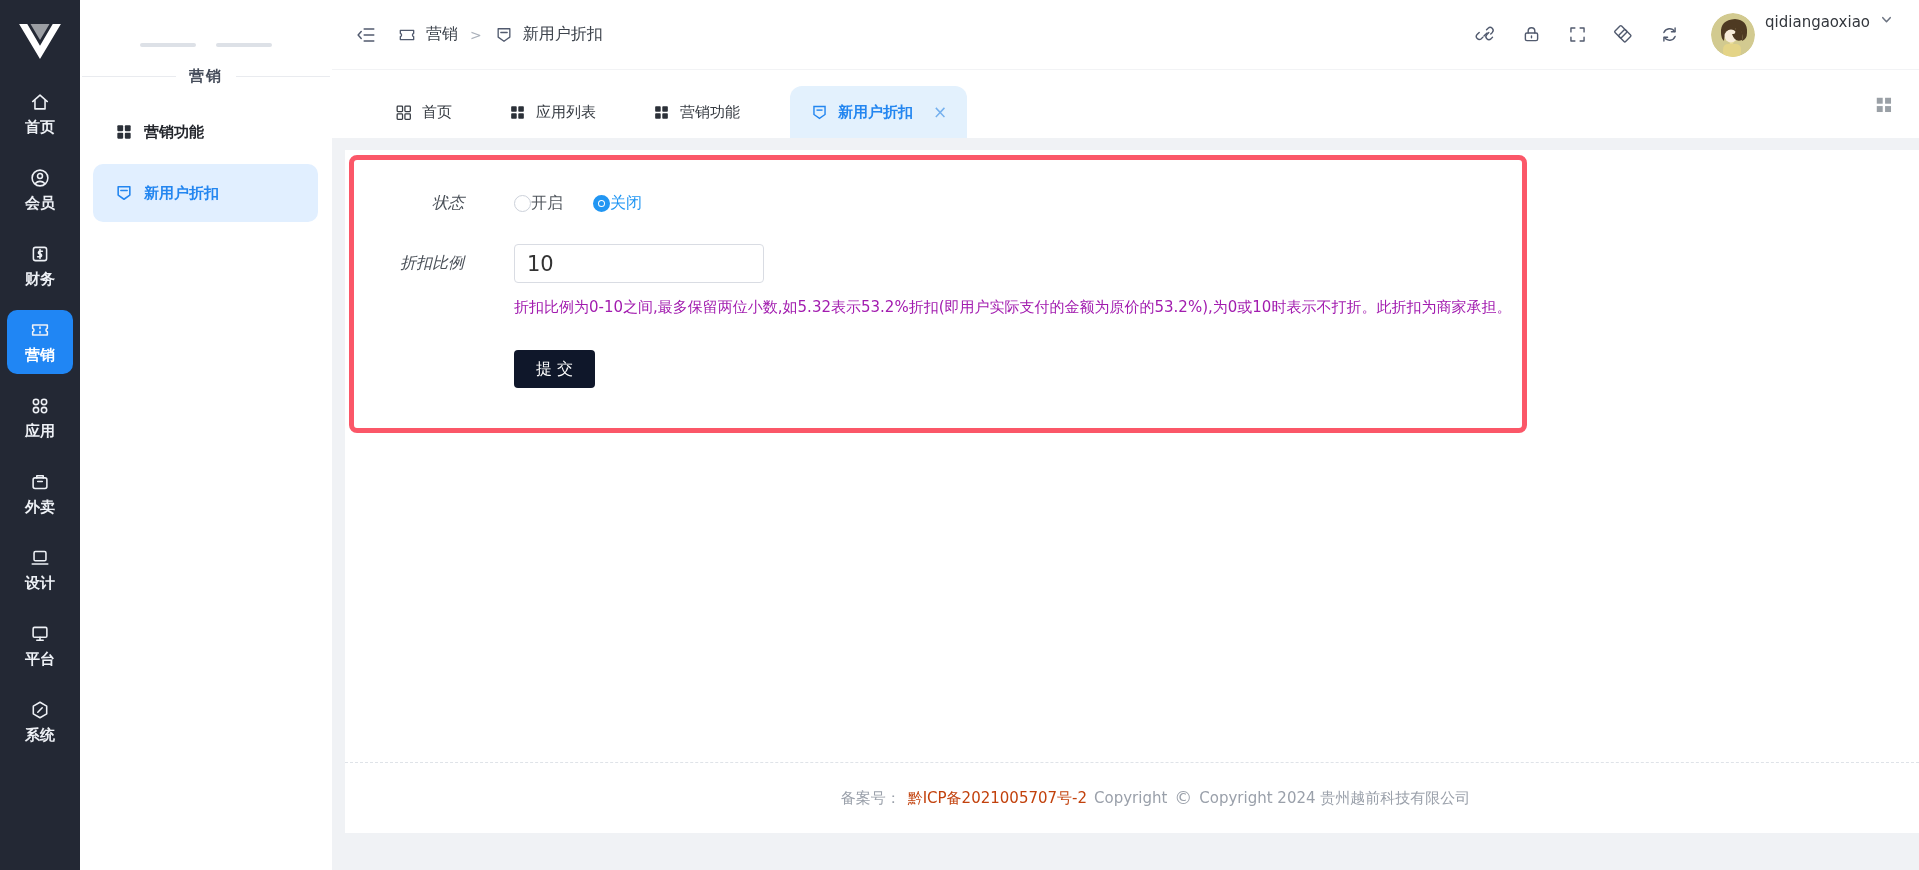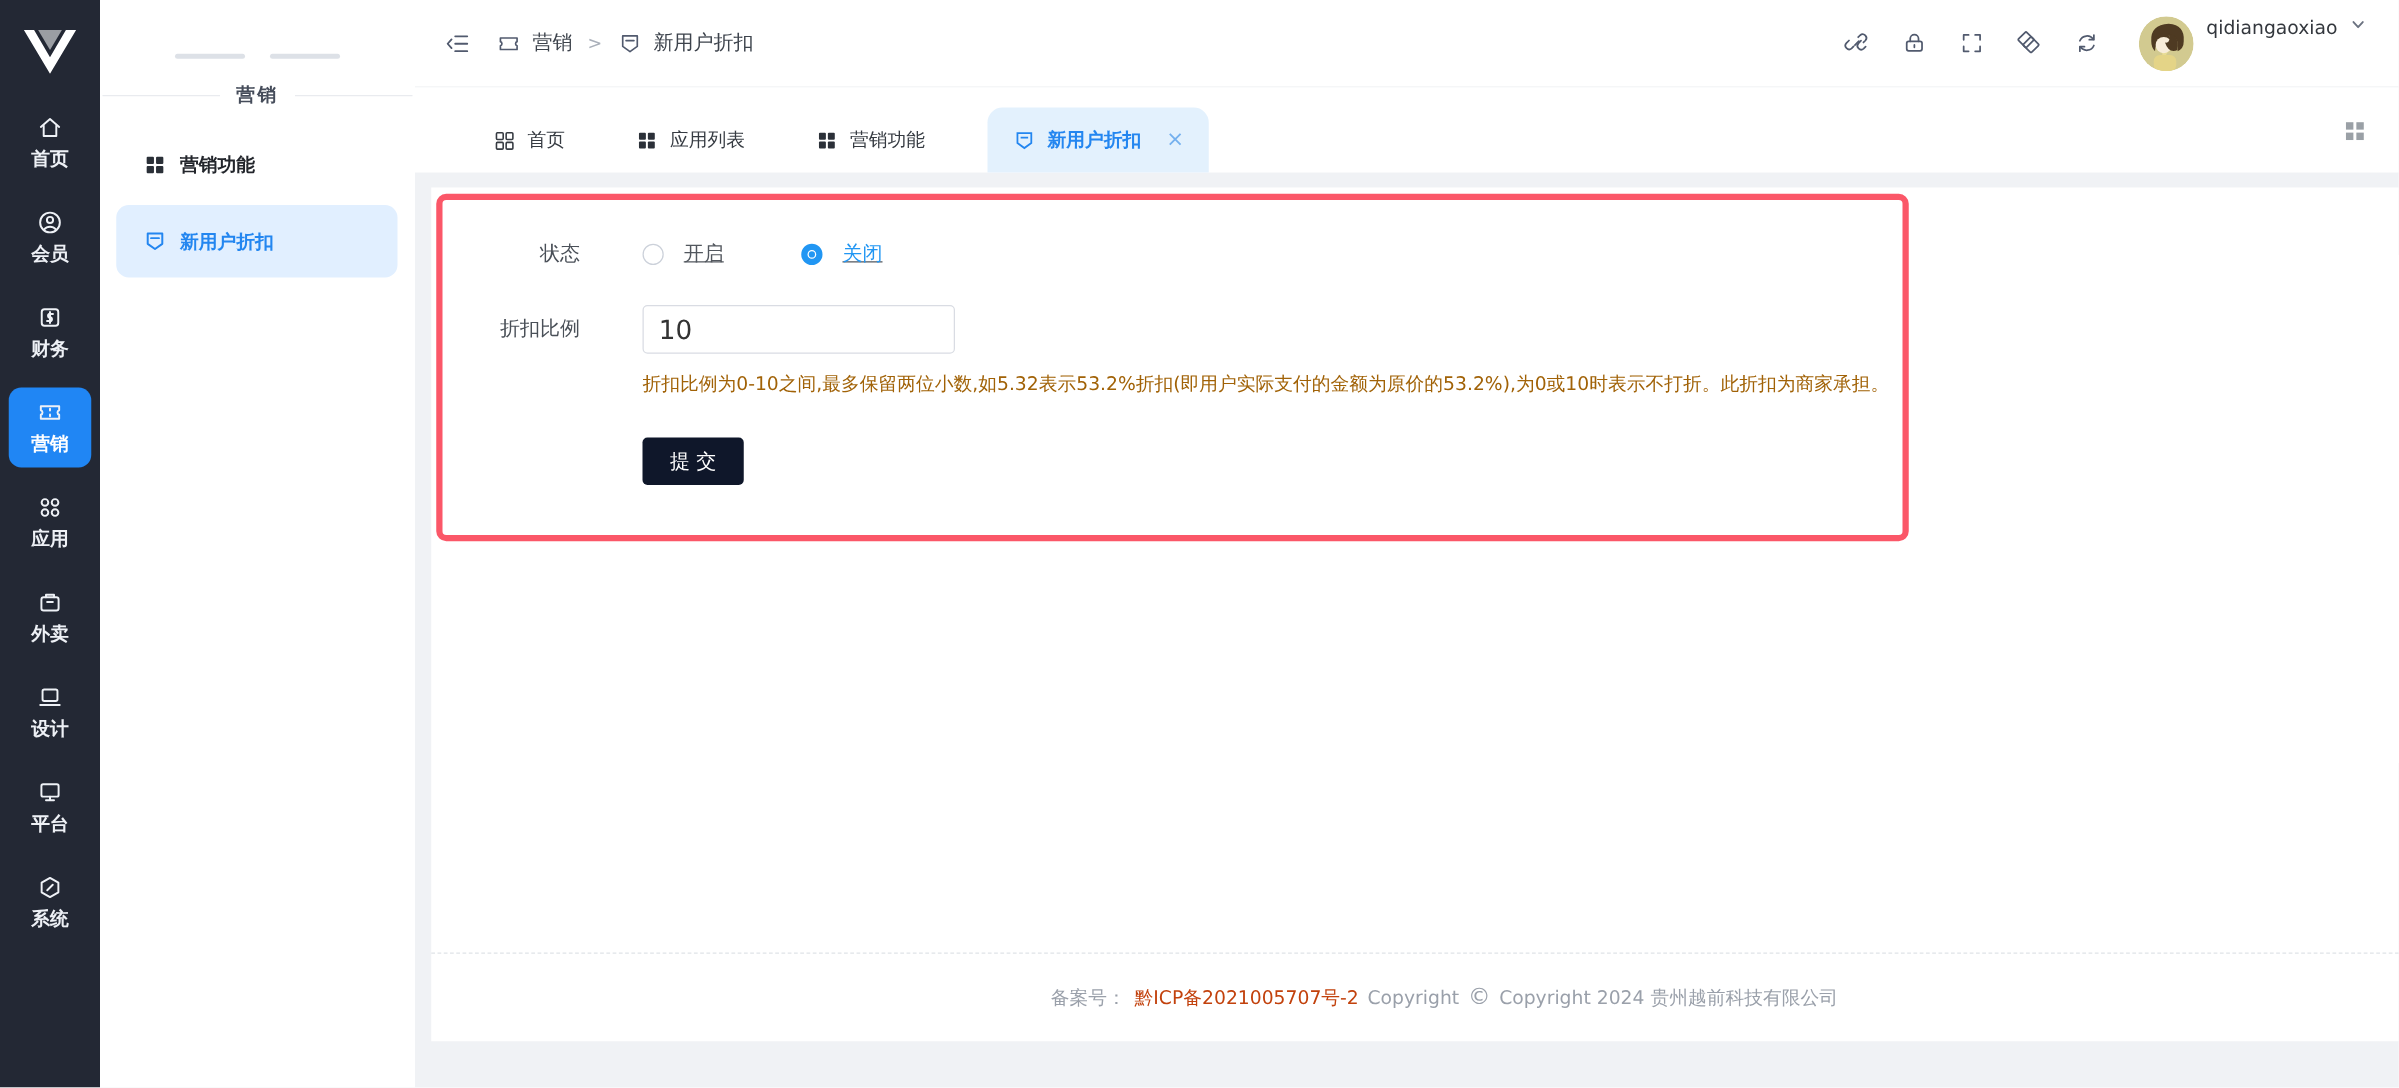--- a/index.html
+++ b/index.html
@@ -54,32 +54,32 @@
   .tab svg.filled { fill:#2b3038; stroke:none; }
   .tab.active { background:#e3f1fd; border-radius:12px 12px 0 0; padding:0 20px; margin-right:0; color:#2386f0; font-weight:bold; }
   .tab.active svg { stroke:#2386f0; fill:none; stroke-width:1.8; }
   .tab-close { margin-left:11px; font-size:17px; color:#74b0ee; font-weight:normal; line-height:1; cursor:pointer; }
   .tab-overview { margin-left:auto; align-self:center; width:19px; height:19px; cursor:pointer; }
 
   
   .card { flex:1; margin:12px 0 37px 13px; background:#fff; display:flex; flex-direction:column; min-height:0; }
   .annotation { margin:5px 0 0 4px; width:1178px; height:278px; border:5px solid #fb5768; border-radius:8px; padding-top:33px; }
   .frow { display:flex; align-items:center; }
-  .flabel { width:110px; margin-right:50px; text-align:right; font-size:16px; color:#4a5058; }
-  .radio-group { display:flex; align-items:center; gap:16px; font-size:16px; color:#52575e;text-decoration:underline; }
+  .flabel { width:110px; margin-right:50px; text-align:right; font-size:16px; color:#4a5058;font-style:italic; }
+  .radio-group { display:flex; align-items:center; gap:0; font-size:16px; color:#52575e; }
   .radio { width:17px; height:17px; border-radius:50%; border:1.5px solid #ccd1da; background:#fff; position:relative; cursor:pointer; flex-shrink:0; }
   .radio.checked { border:5px solid #2196f3; }
   .radio.checked::after { content:""; position:absolute; left:50%; top:50%; width:5px; height:5px; margin:-2.5px 0 0 -2.5px; border-radius:50%; background:#2196f3; }
   .radio-label { cursor:pointer; }
   .radio-label.on-sel { color:#2196f3; }
   .gap30 { width:30px; }
   .row2 { margin-top:30px; }
   .ratio-input { width:250px; height:39px; border:1px solid #d9dce3; border-radius:4px; padding:0 12px; font-size:21px; color:#333;
                  font-family:"DejaVu Sans","Liberation Sans",sans-serif; outline:none; }
-  .help { margin:15px 0 0 160px; font-size:15px; color:#a16207; }
+  .help { margin:15px 0 0 160px; font-size:15px; color:#a21caf; }
   .submit { margin:33px 0 0 160px; width:81px; height:38px; background:#0f172a; border:none; border-radius:4px;
             color:#fff; font-size:16px; cursor:pointer; font-family:"DejaVu Sans","Liberation Sans",sans-serif; }
 
   .card-divider { margin-top:auto; border-top:1px dashed #dfe3e8; }
   .footer { height:70px; display:flex; align-items:center; justify-content:center; gap:7px; font-size:15px; color:#9aa0aa;margin-left:47px; }
   .footer a { color:#c2410c; text-decoration:none; cursor:pointer; }
   .copy-symbol { font-size:18px; line-height:1; color:#9aa0aa; }
 </style>
 </head>
 <body>

